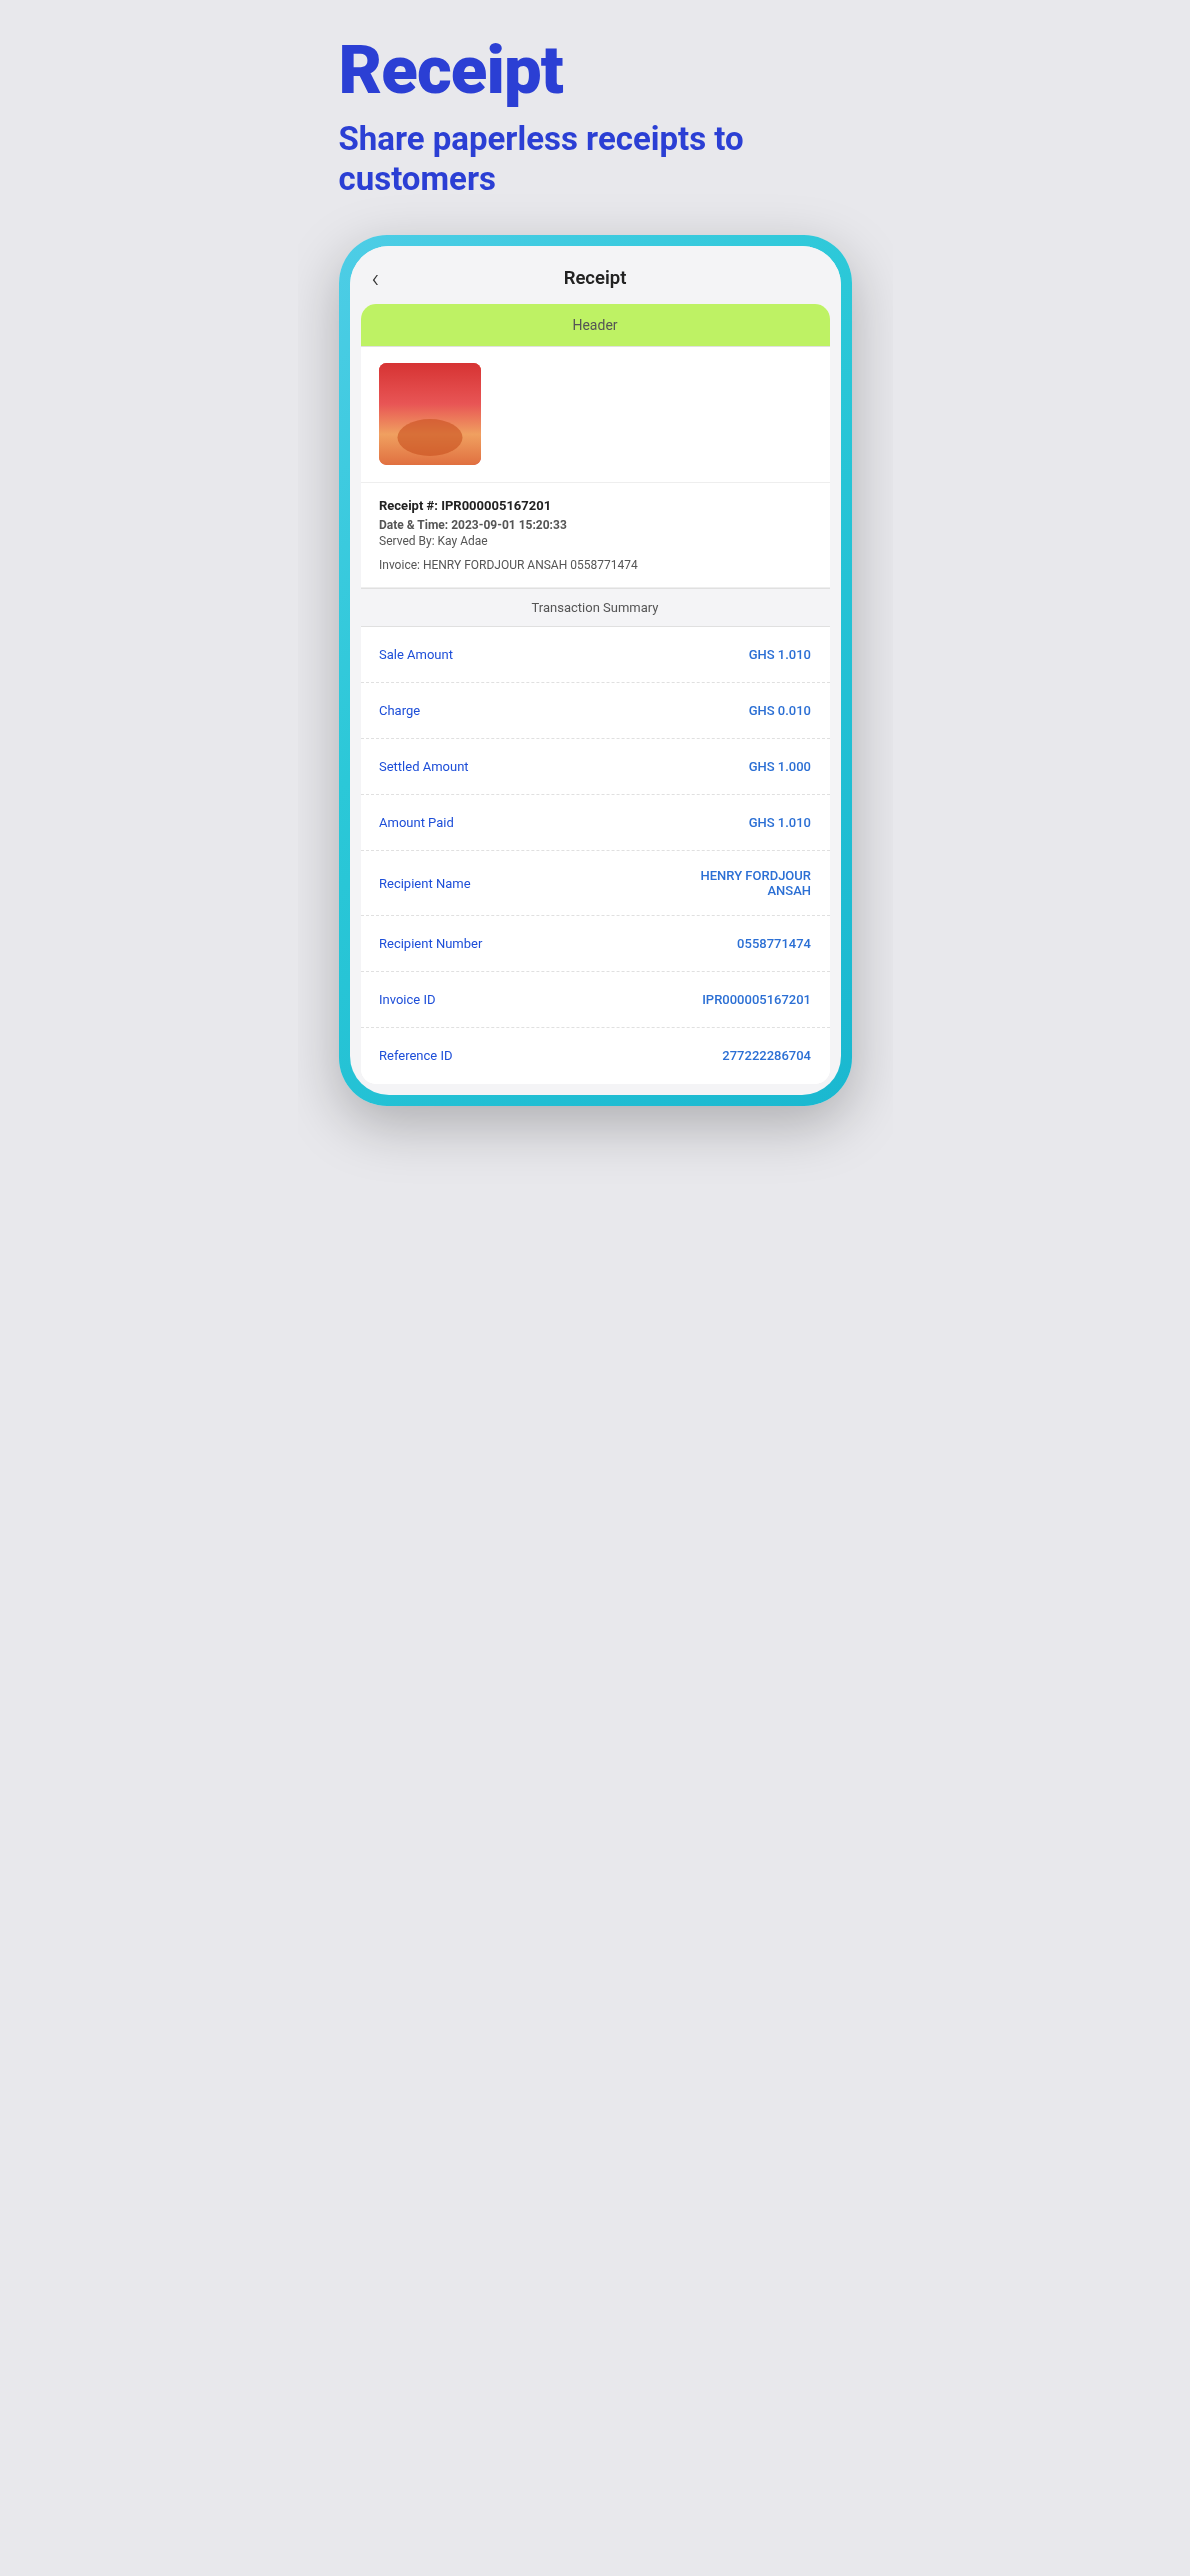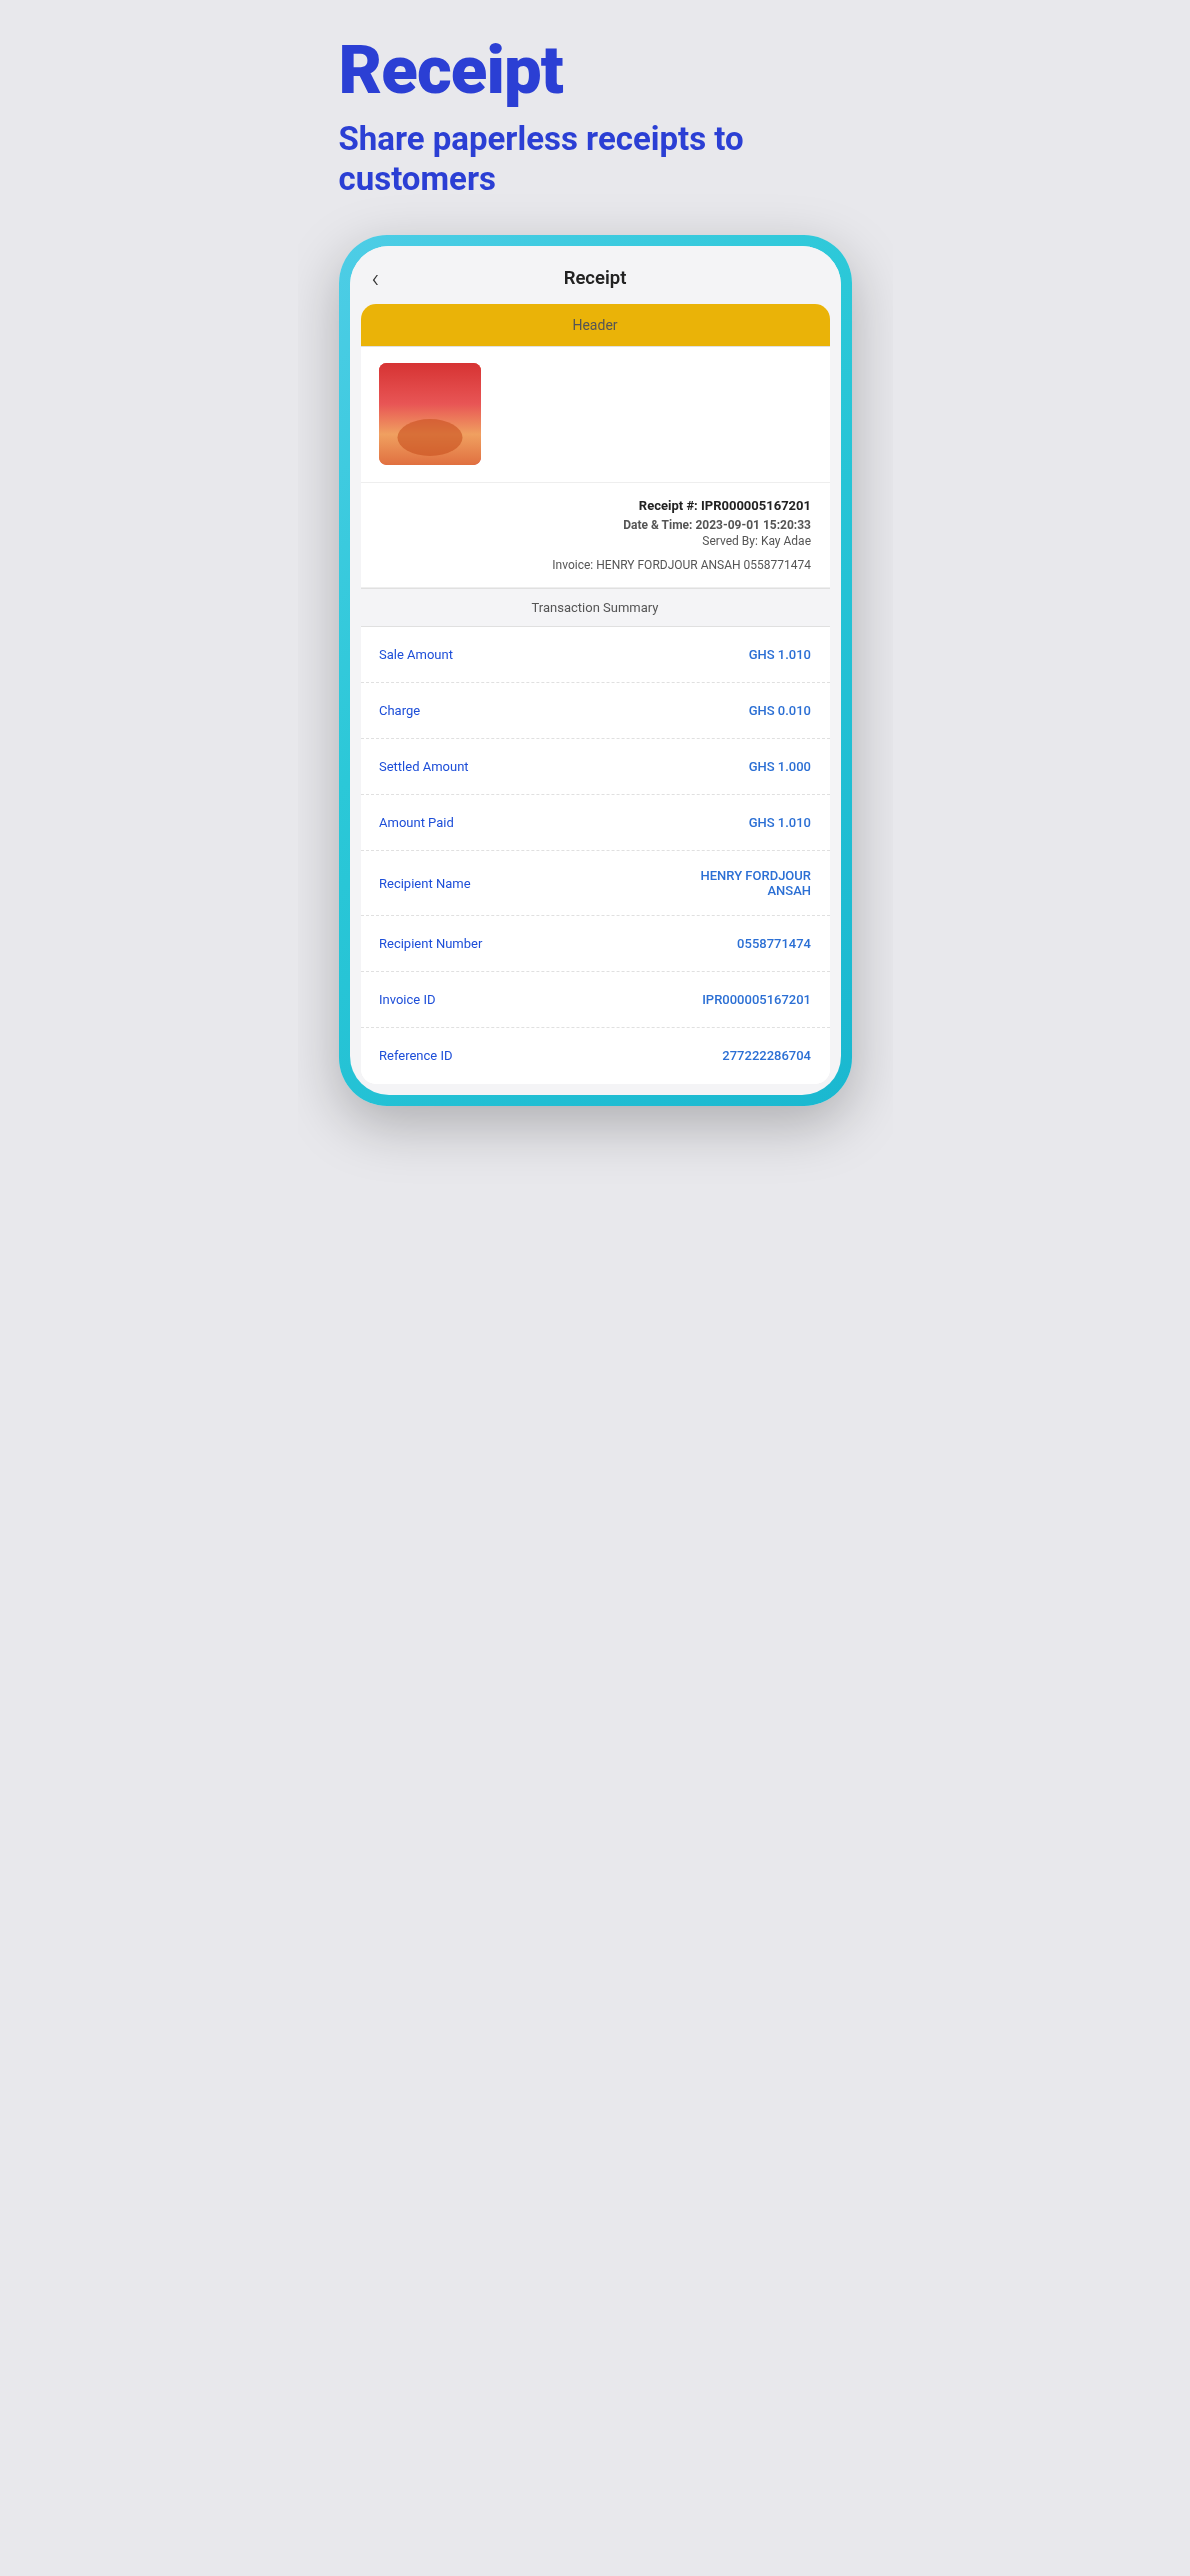--- a/index.html
+++ b/index.html
@@ -95,21 +95,21 @@
       margin: 0 11px 11px;
       border-radius: 15px;
       overflow: hidden;
     }
 
     .section-header {
       text-align: center;
       padding: 13px;
       font-size: 14px;
       color: #555;
-      background-color: #eab308;
+      background-color: #bef264;
       border-bottom: 0.9px solid #e0e0e0;
     }
 
     .business-info {
       padding: 16.7px 18.5px;
       display: flex;
       justify-content: space-between;
       align-items: flex-start;
       border-bottom: 0.9px solid #eee;
     }
@@ -175,21 +175,20 @@
       transform: translateX(-50%);
       width: 65px;
       height: 37px;
       background: rgba(200, 80, 30, 0.6);
       border-radius: 50%;
     }
 
     .receipt-meta {
       padding: 15px 18.5px;
       border-bottom: 0.9px solid #eee;
-      text-align: right;
     }
 
     .receipt-number {
       font-size: 13px;
       font-weight: 700;
       color: #222;
       margin-bottom: 4.6px;
     }
 
     .receipt-date {

